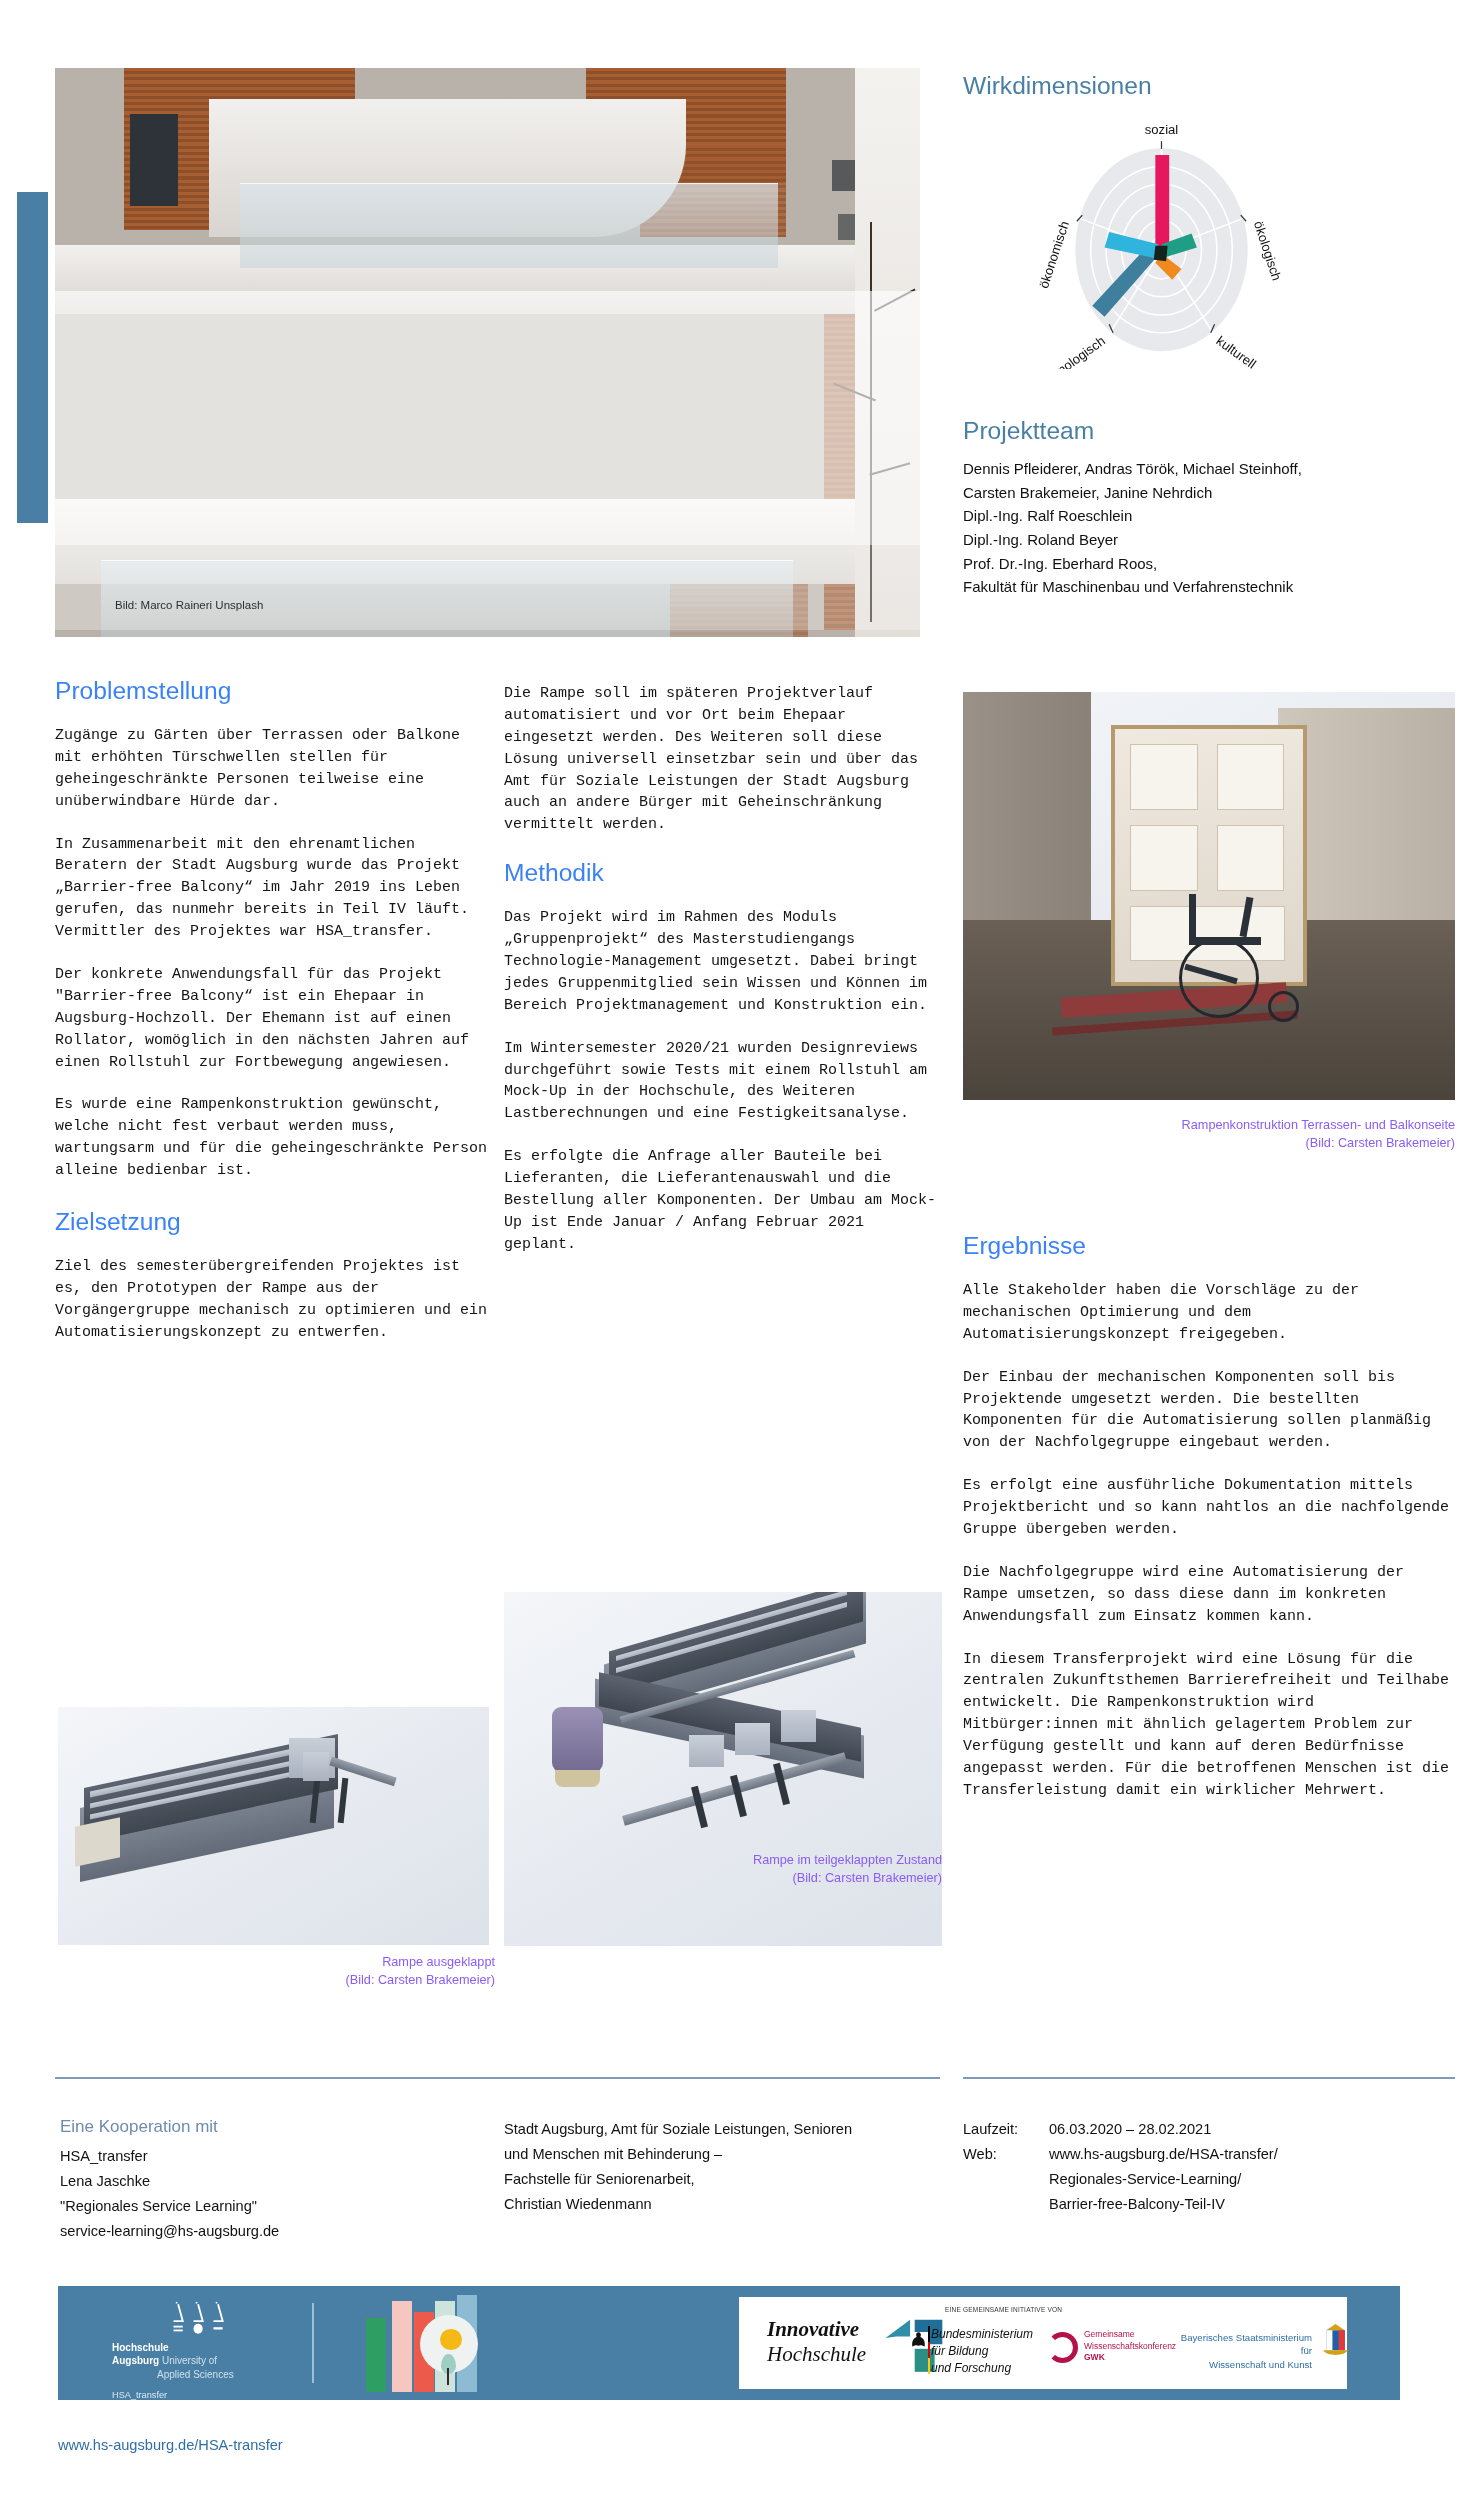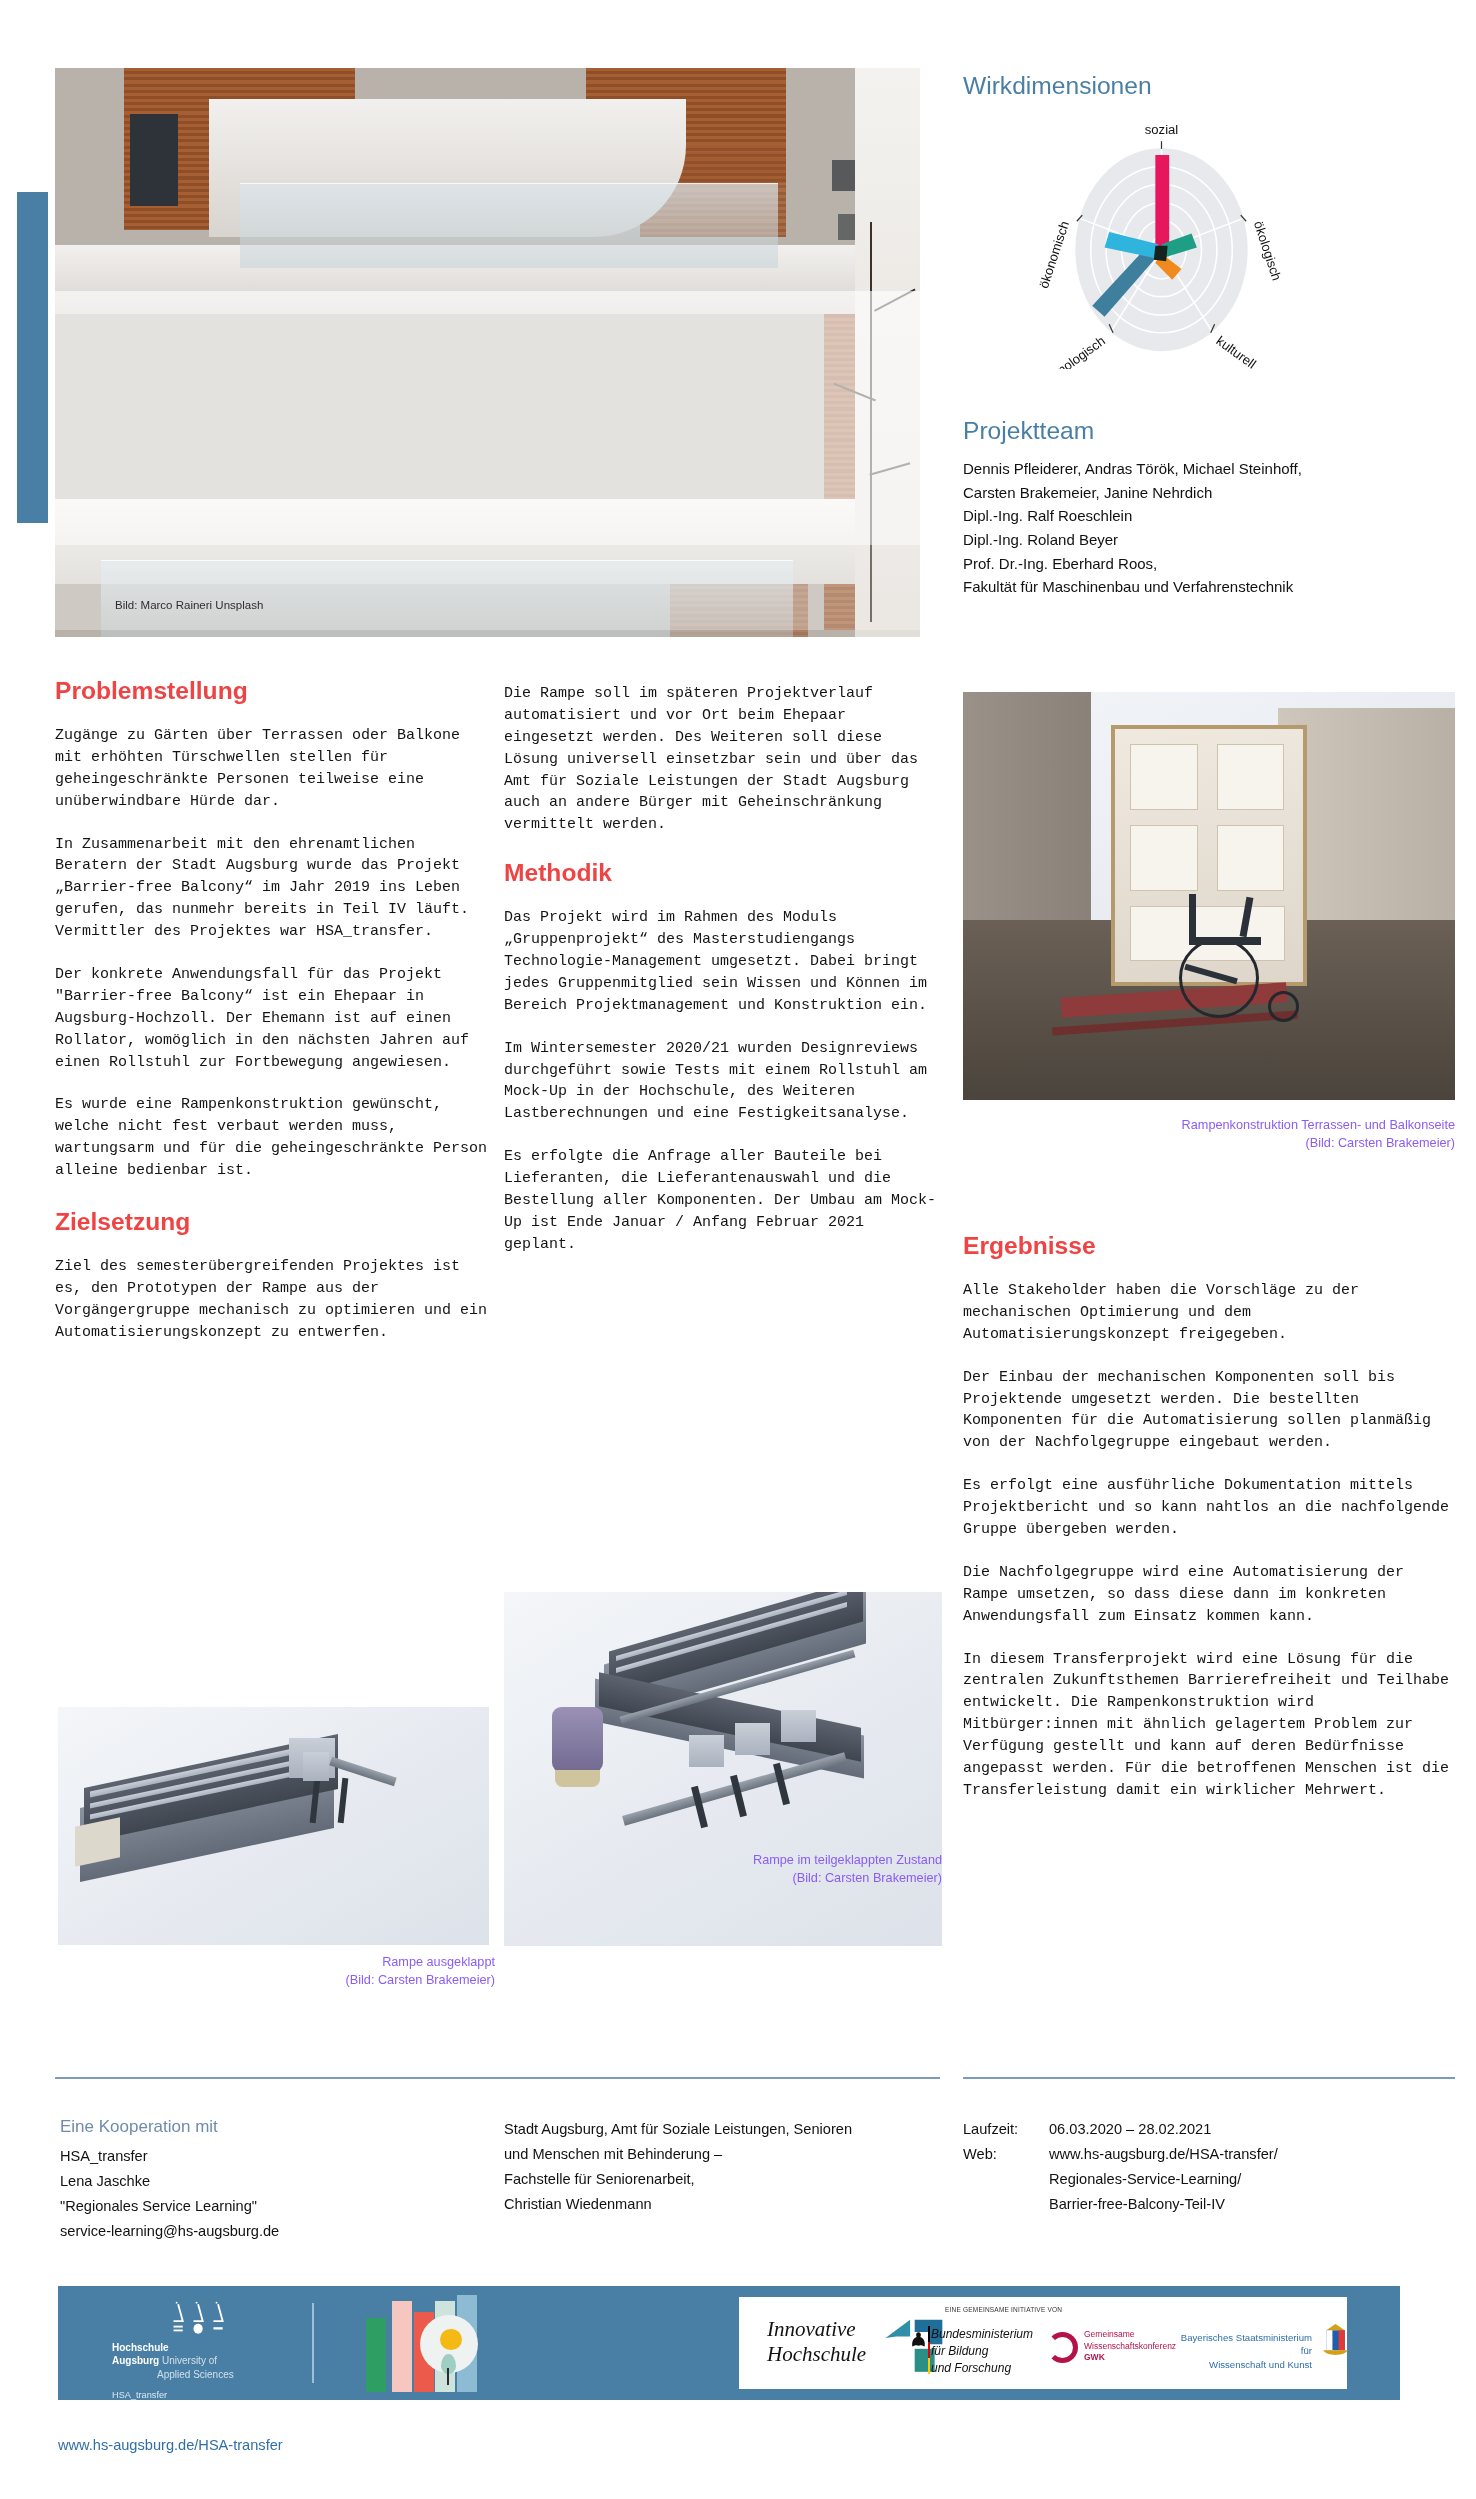--- a/index.html
+++ b/index.html
@@ -38,21 +38,21 @@
   .proj-head { position:absolute; left:963px; top:417px; font-size:24.6px; color:#4a7fa5; }
   .proj-list { position:absolute; left:963px; top:457px; width:492px; font-size:15px; color:#111; line-height:1.58; }
   .proj-list div { white-space:nowrap; }
 
   
   .col { position:absolute; }
   .colA { left:55px;  top:677px; width:438px; }
   .colB { left:504px; top:683px; width:438px; }
   .colC { left:963px; top:1232px; width:492px; }
 
-  h2.sec { font-size:24.6px; color:#ef4444; font-weight:bold; margin-bottom:20px; }
+  h2.sec { font-size:24.6px; color:#3b82f6; font-weight:normal; margin-bottom:20px; }
   p.body { font-size:15px; color:#141414; line-height:1.46; margin-bottom:21px;font-family:Liberation Mono, monospace; }
   p.body:last-child { margin-bottom:0; }
 
   
   .cad { position:absolute; background:linear-gradient(150deg,#f4f6f9 0%,#e6eaf0 55%,#dde2ea 100%); overflow:hidden; }
   .cad-top { left:963px; top:692px; width:492px; height:408px; }
   .cad-bl  { left:58px;  top:1707px; width:431px; height:238px; }
   .cad-bm  { left:504px; top:1592px; width:438px; height:354px; }
   .cap { position:absolute; font-size:12.7px; color:#8b5cf6; text-align:right; line-height:1.4; }
   .cap-top { left:963px; top:1117px; width:492px; }
@@ -103,21 +103,21 @@
   .vsep { position:absolute; left:254px; top:17px; width:1.5px; height:80px; background:#9dc0d8; }
   .bfb { position:absolute; left:291px; top:7.7px; width:338px; height:98px; }
   .bfb-bar { position:absolute; bottom:0; }
   .bfb-circle { position:absolute; left:71px; top:21.5px; width:58px; height:58px; border-radius:50%; background:#eef3f1; }
   .bfb-sun { position:absolute; left:91px; top:35px; width:21.5px; height:21.5px; border-radius:50%; background:#f5b916; }
   .bfb-leaf { position:absolute; left:92px; top:60px; width:15.4px; height:20px; border-radius:50% 50% 50% 50%/60% 60% 40% 40%; background:#9fcfc4; }
   .bfb-stem { position:absolute; left:98px; top:74px; width:2.3px; height:17px; background:#2d2d2d; }
   .bfb-title { position:absolute; left:151px; top:23px; font-size:27px; font-weight:bold; color:#5a5f63; line-height:1.04; letter-spacing:-0.4px; }
   .innov { position:absolute; left:681px; top:10.8px; width:608px; height:92px; background:#fff; }
   .innov-name { position:absolute; left:28px; top:20px; font-size:21px; font-style:italic; font-family:"Liberation Serif",serif; color:#111; line-height:1.18; }
-  .innov-name b { font-weight:normal; }
+  .innov-name b { font-weight:bold; }
   .innov-sq { position:absolute; }
   .gem-label { position:absolute; left:206px; top:9.2px; font-size:6.5px; color:#333; letter-spacing:0.2px; }
   .bmbf { position:absolute; left:192px; top:29px; font-size:12px; color:#111; line-height:1.42;font-style:italic; }
   .eagle { position:absolute; left:171px; top:31px; width:17px; height:21.5px; }
   .flagbar { position:absolute; left:189px; top:29px; width:2.3px; height:48px; background:linear-gradient(180deg,#000 0 33%,#d00 33% 66%,#fc0 66% 100%); }
   .gwk { position:absolute; left:308px; top:32px; }
   .gwk-c { position:absolute; left:0; top:3.1px; width:31px; height:31px; border:5.4px solid #b5124a; border-radius:50%; border-left-color:transparent; }
   .gwk-t { position:absolute; left:37px; top:0; font-size:8.5px; color:#b5124a; line-height:1.38; }
   .bay { position:absolute; left:431px; top:34px; font-size:9.6px; color:#2f6fa8; line-height:1.4; text-align:right; width:142px; }
   .crest { position:absolute; left:581px; top:24.6px; width:31px; height:37px; }

